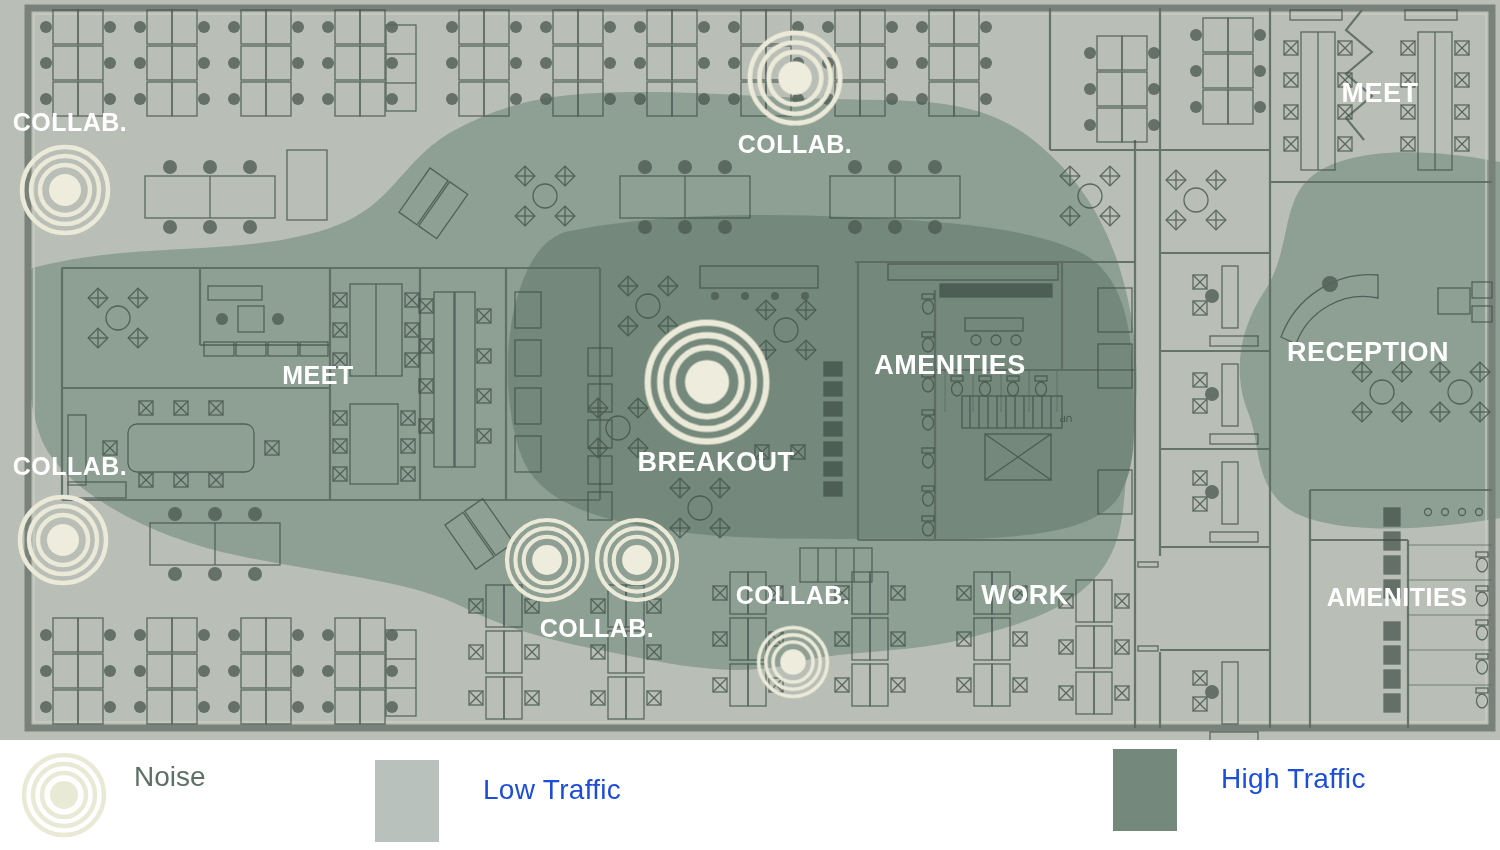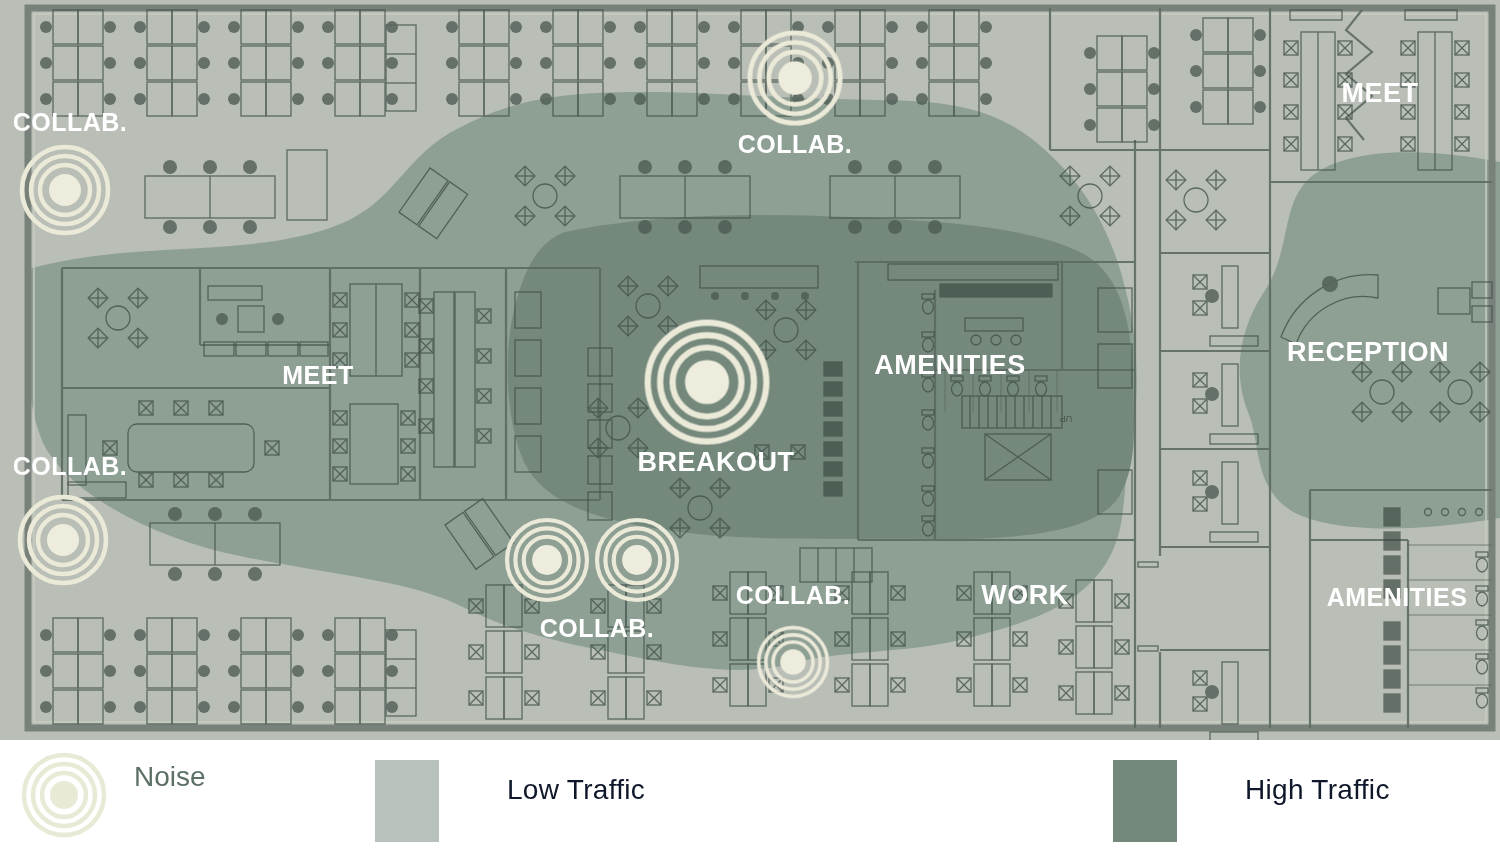--- a/index.html
+++ b/index.html
@@ -13,21 +13,21 @@
   .thinw{stroke:#5c6a60;stroke-width:1;fill:none;opacity:.75;}
   .nring{fill:none;stroke:#ebe9d8;stroke-width:4.5;}
   .nfill{fill:#eeecdc;stroke:none;}
   .plabel{fill:#ffffff;font-weight:bold;font-size:25px;letter-spacing:.5px;text-anchor:middle;}
   .plabel.big{font-size:27px;}
   .uptxt{fill:#44534a;font-size:9px;text-anchor:middle;}
   
   #legend{position:absolute;left:0;top:740px;width:1500px;height:110px;background:#ffffff;}
   .leg-item{position:absolute;display:flex;align-items:flex-start;}
   .swatch{width:64px;height:82px;}
-  .leg-text{font-size:28px;color:#0f172a;margin-left:68px;margin-top:14px;letter-spacing:.3px;}
+  .leg-text{font-size:28px;color:#1d4ed8;margin-left:44px;margin-top:14px;letter-spacing:.3px;}
   .noise-text{font-size:28px;color:#5d7065;line-height:1.12;margin-left:20px;margin-top:16px;}
 </style>
 </head>
 <body>
 
 <div id="stage">
   <svg id="plan" width="1500" height="740" viewBox="0 0 1500 740">
     <defs>
       <g id="xch">
           <rect x="-7" y="-7" width="14" height="14"></rect>
@@ -353,18 +353,18 @@
         <circle cx="50" cy="50" r="40" fill="none" stroke="#e9ead6" stroke-width="4.5"></circle>
       </svg>
       <div class="noise-text">
         <div>Noise</div>
       </div>
     </div>
     <div class="leg-item" style="left:375px;top:20px;">
       <div class="swatch" style="background-color: rgb(185, 193, 188);"></div>
       <div class="leg-text">Low Traffic</div>
     </div>
-    <div class="leg-item" style="left:1113px;top:20px;">
+    <div class="leg-item" style="left:1113px;top:9px;">
       <div class="swatch" style="background-color: rgb(116, 137, 124);"></div>
       <div class="leg-text">High Traffic</div>
     </div>
   </div>
 </div>
 
 </body></html>

